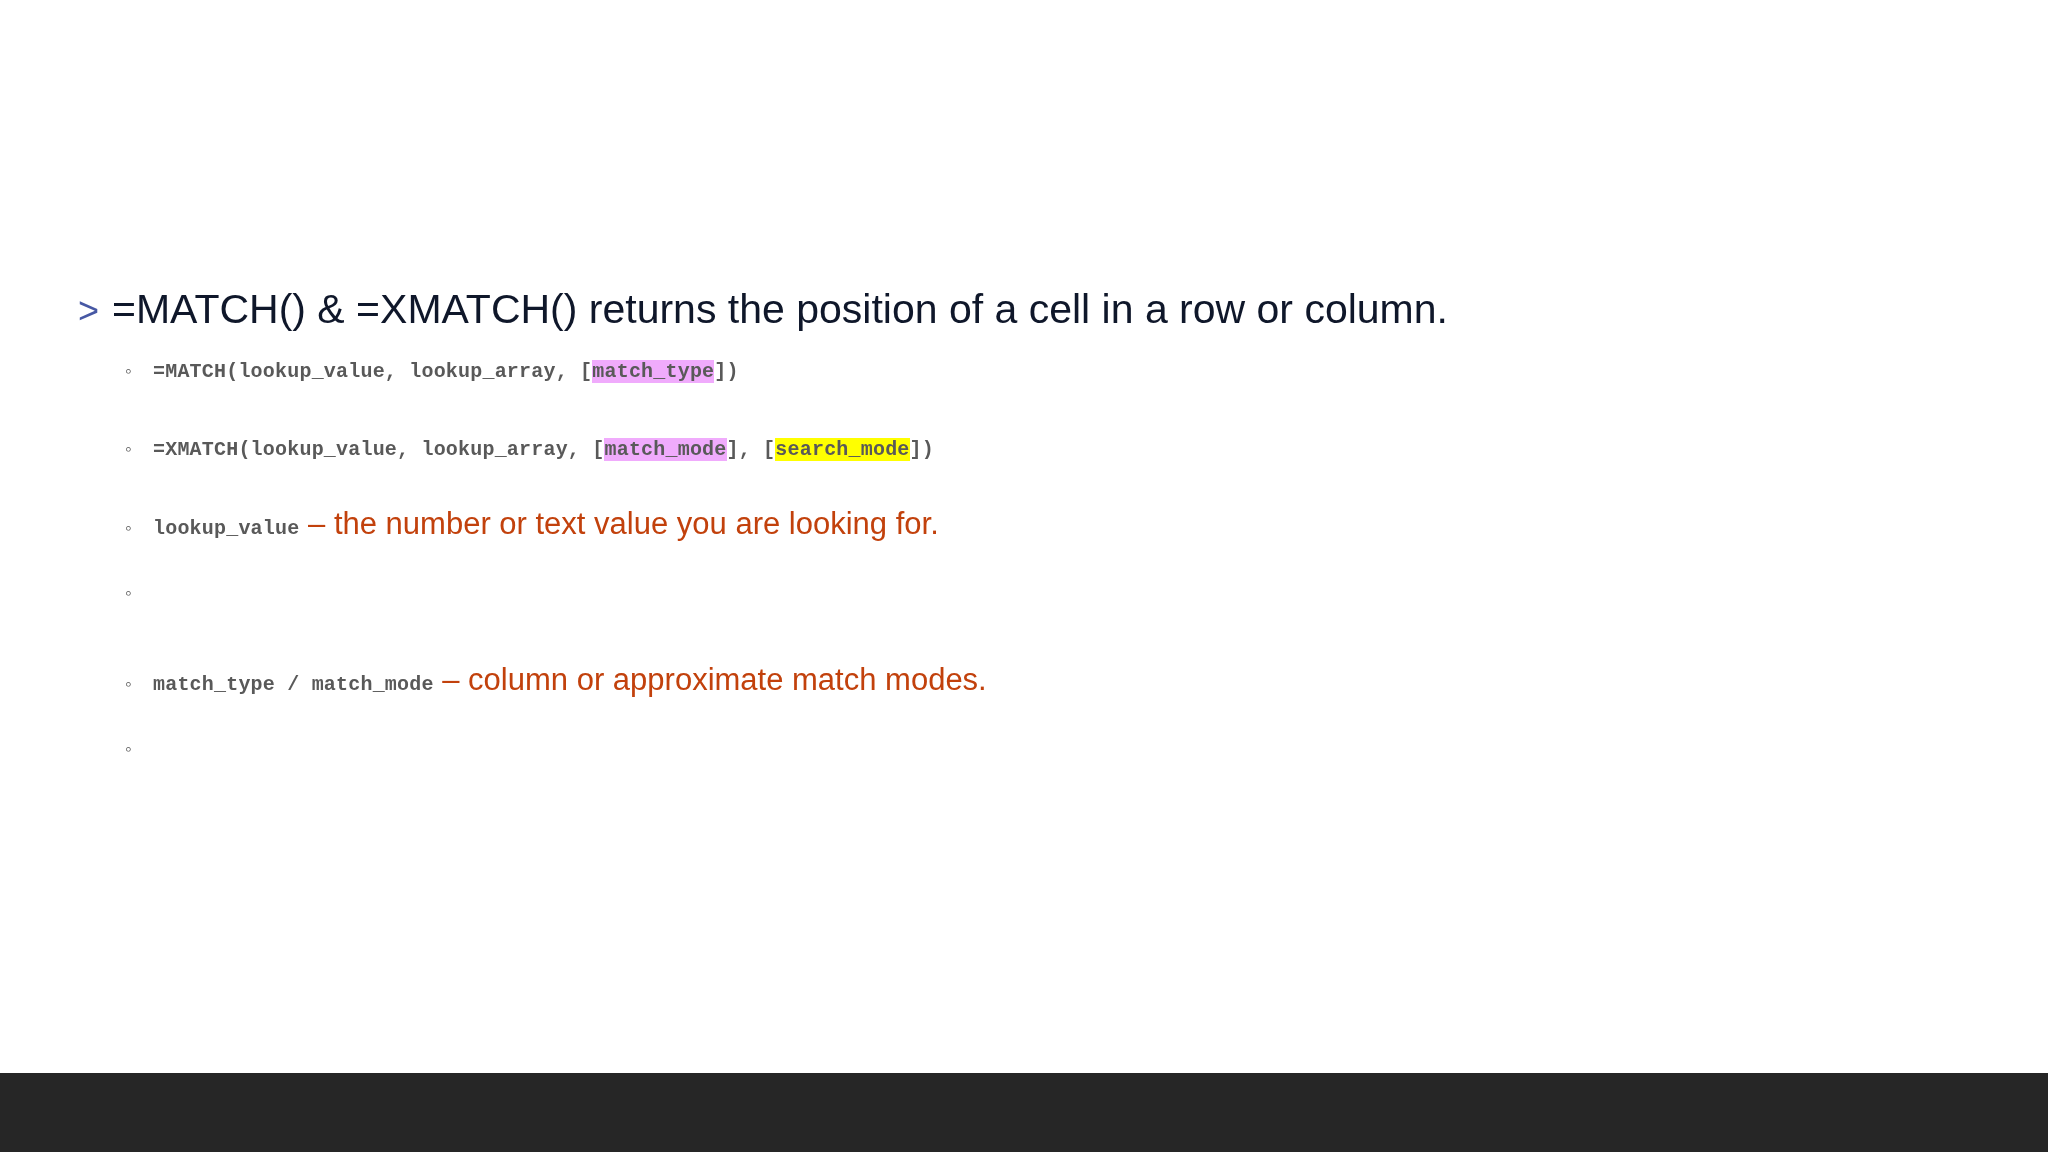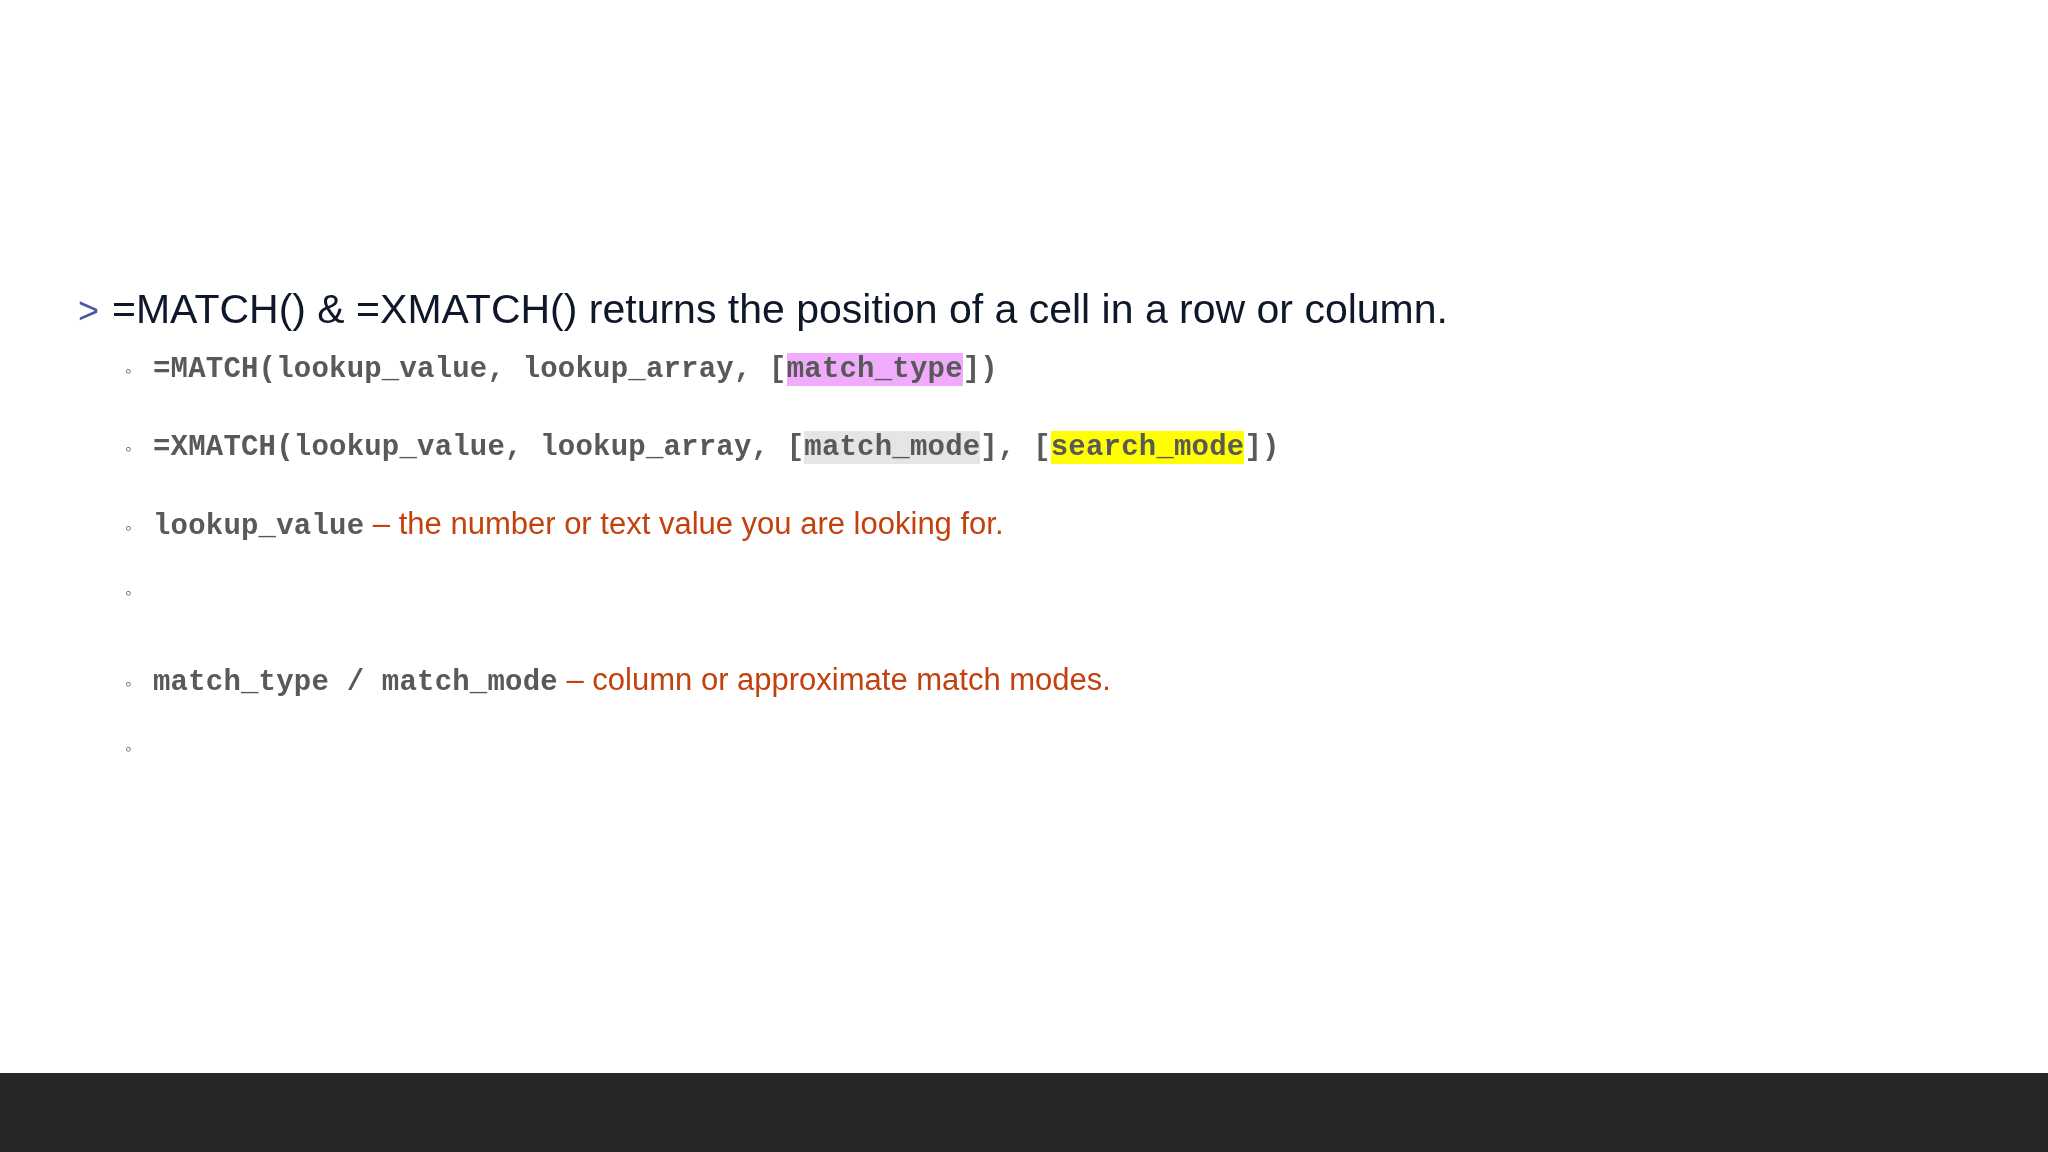--- a/index.html
+++ b/index.html
@@ -73,21 +73,21 @@
     color: #595959;
     white-space: nowrap;
     font-size: 30px;
     line-height: 1.2;
   }
 
   
   .mono {
     font-family: "Liberation Mono", "DejaVu Sans Mono", monospace;
     font-weight: bold;
-    font-size: 29px;
+    font-size: 20px;
     color: #595959;
     letter-spacing: 0.2px;
   }
   
   .prose {
     font-family: "Liberation Sans", sans-serif;
     font-weight: 400;
     font-size: 31px;
     color: #c2410c;
   }
@@ -114,21 +114,21 @@
       <span class="lvl1-text">=MATCH() &amp; =XMATCH() returns the position of a cell in a row or column.</span>
     </div>
 
     <div id="bullet-list">
         <div class="lvl2">
           <span class="lvl2-marker">◦</span>
           <span class="lvl2-text"><span class="mono">=MATCH(lookup_value, lookup_array, [</span><span class="mono" style="background: #f0abfc;">match_type</span><span class="mono">])</span></span>
         </div>
         <div class="lvl2">
           <span class="lvl2-marker">◦</span>
-          <span class="lvl2-text"><span class="mono">=XMATCH(lookup_value, lookup_array, [</span><span class="mono" style="background: #e5e5e5; text-align: center;">match_mode</span><span class="mono">], [</span><span class="mono" style="background: rgb(255, 255, 0);">search_mode</span><span class="mono">])</span></span>
+          <span class="lvl2-text"><span class="mono">=XMATCH(lookup_value, lookup_array, [</span><span class="mono" style="background: #f0abfc; text-align: center;">match_mode</span><span class="mono">], [</span><span class="mono" style="background: rgb(255, 255, 0);">search_mode</span><span class="mono">])</span></span>
         </div>
         <div class="lvl2">
           <span class="lvl2-marker">◦</span>
           <span class="lvl2-text"><span class="mono">lookup_value</span><span class="prose">  – the number or text value you are looking for.</span></span>
         </div>
         <div class="lvl2">
           <span class="lvl2-marker">◦</span>
         </div>
         <div class="lvl2">
           <span class="lvl2-marker">◦</span>

